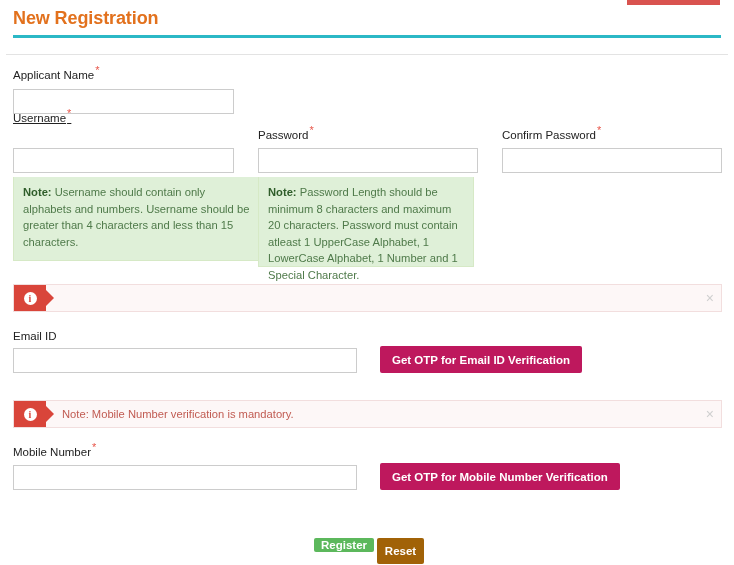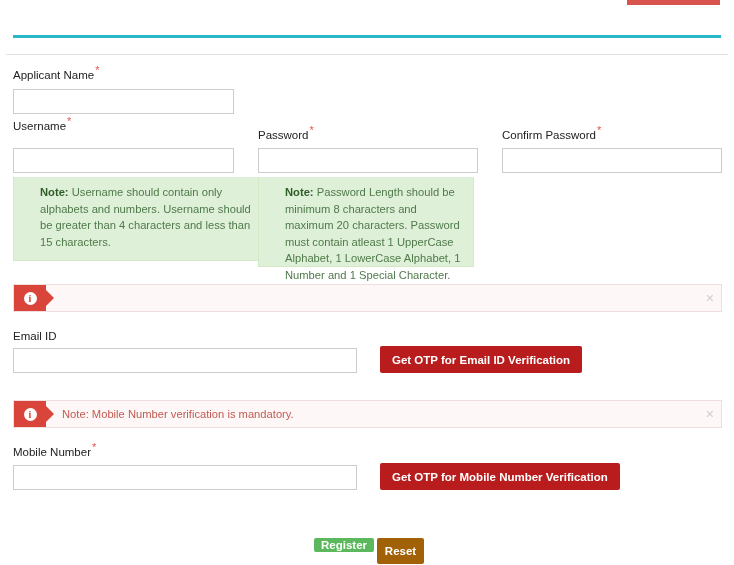--- a/index.html
+++ b/index.html
@@ -100,21 +100,21 @@
     outline: none;
   }
 
   
   .note-box {
     position: absolute;
     box-sizing: border-box;
     background: #dff0d8;
     border: 1px solid #d6e9c6;
     border-top: none;
-    padding: 7px 9px 8px 26px;
+    padding: 7px 9px 8px 9px;
     font-size: 11.2px;
     line-height: 16.5px;
     color: #4f7a4a;
   }
   .note-box b {
     color: #2f5d2a;
     font-weight: bold;
   }
 
   
@@ -189,21 +189,21 @@
     border-radius: 2px;
     color: #ffffff;
     font-family: "Liberation Sans", sans-serif;
     font-size: 11.5px;
     font-weight: bold;
     cursor: pointer;
     padding: 0 12px;
     white-space: nowrap;
   }
   .btn-green {
-    background: #b91c1c;
+    background: #be185d;
     height: 27px;
   }
   .btn-register {
     background: #5cb85c;
     height: 14px;
     width: 60px;
     padding: 0;
   }
   .btn-reset {
     background: #a16207;
@@ -211,30 +211,31 @@
     width: 47px;
     padding: 0;
   }
 </style>
 </head>
 <body>
 
 <div class="top-accent"></div>
 
 <div class="page-header">
+  <div class="page-title">New Registration</div>
 </div>
 <div class="title-underline"></div>
 <div class="header-divider"></div>
 
 <div class="field-label" style="left:13px; top:69px;">
   <span>Applicant Name</span><span class="req-star">*</span>
 </div>
 <input class="text-input" style="left: 13px; top: 89px; width: 221px;" type="text" value="">
 
-<div class="field-label" style="left:13px; top:120px;">
+<div class="field-label" style="left:13px; top:112px;text-decoration:underline;">
   <span>Username</span><span class="req-star">*</span>
 </div>
 <input class="text-input" style="left: 13px; top: 148px; width: 221px;" type="text" value="">
 <div class="note-box" style="left:13px; top:177px; width:248px; height:84px;">
   <b>Note:</b><span> Username should contain only alphabets and numbers. Username should be greater than 4 characters and less than 15 characters.</span>
 </div>
 
 <div class="field-label" style="left:258px; top:129px;">
   <span>Password</span><span class="req-star">*</span>
 </div>

